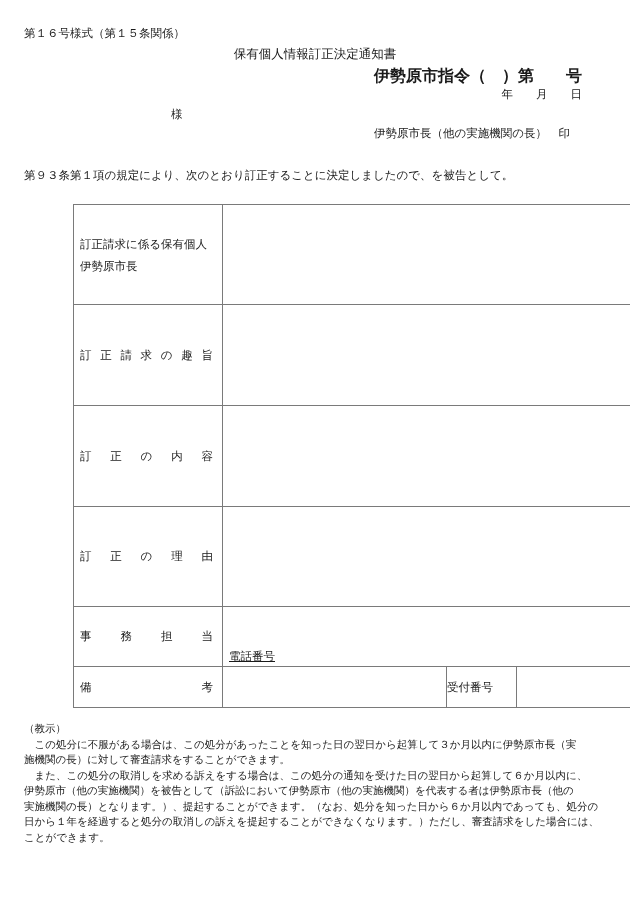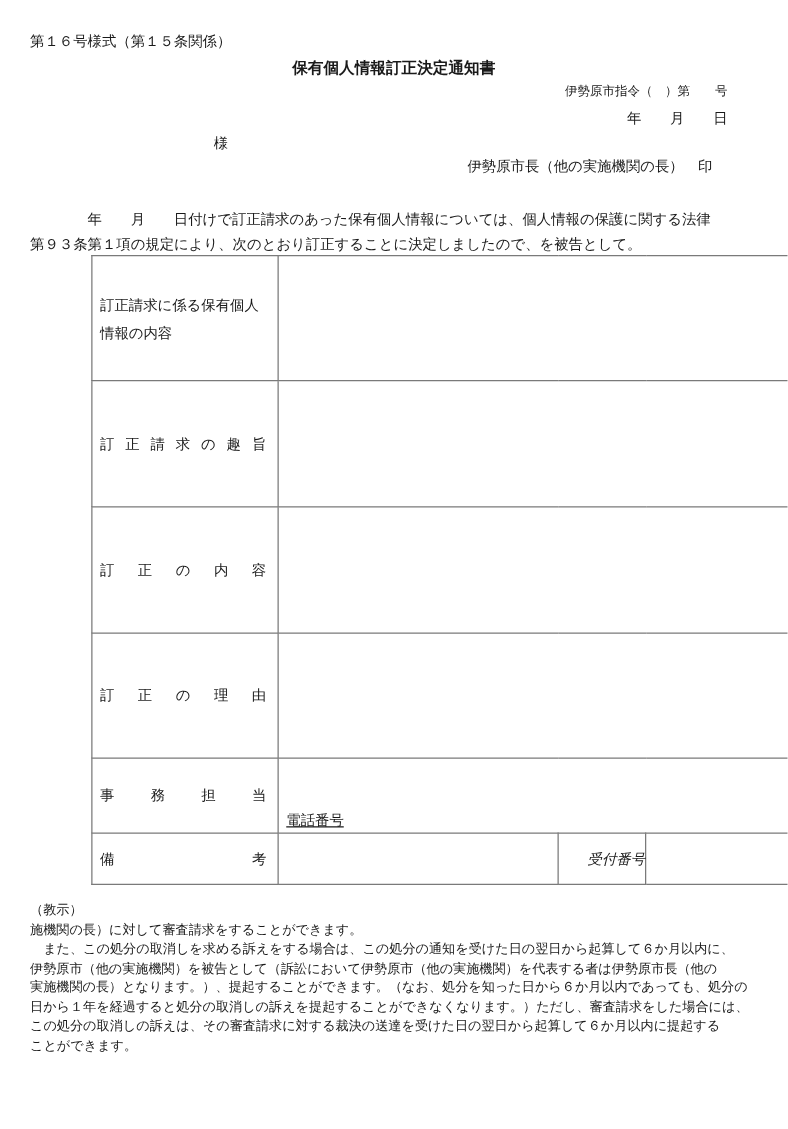--- a/index.html
+++ b/index.html
@@ -3,73 +3,72 @@
 <meta charset="utf-8">
 <style>
   html, body { margin: 0; padding: 0; background: #ffffff; }
   body {
     width: 630px; height: 903px; position: relative; overflow: hidden;
     font-family: "DejaVu Serif", "Liberation Serif", serif;
     color: #1a1a1a; font-size: 11.5px;
   }
   .abs { position: absolute; white-space: nowrap; }
   .form-number { left: 24px; top: 26px; font-size: 11.5px; }
-  .doc-title { left: 0; width: 630px; top: 46px; text-align: center; font-size: 12.5px; font-weight: bold; }
-  .doc-number { right: 48px; top: 66px; font-size: 10px; }
+  .doc-title { left: 0; width: 630px; top: 46px; text-align: center; font-size: 12.5px; font-weight: normal; }
+  .doc-number { right: 48px; top: 66px; font-size: 16px; font-weight: bold; }
   .doc-date { right: 48px; top: 87px; font-size: 11.5px; text-align: center; }
   .addressee { left: 171px; top: 107px; font-size: 11.5px; }
   .issuer { right: 60px; top: 126px; font-size: 11.5px; }
   .body-para { left: 24px; top: 165px; width: 585px; font-size: 11.5px; line-height: 20px; white-space: normal; }
   .body-para .line { display: block; white-space: nowrap; }
 
   table.form-table {
     position: absolute; left: 25px; top: 204px; width: 568px;
     border-collapse: collapse; table-layout: fixed; margin-left: 48px;
   }
   table.form-table td {
     border: 1.5px solid #7a7a7a; padding: 0; vertical-align: middle; font-size: 11.5px;
   }
   .label-cell { width: 149px; padding-left: 6px !important; padding-right: 4px !important; }
   .label-justify { display: flex; justify-content: space-between; width: 133px; }
   .label-multi { line-height: 22px; }
   .phone-label { position: absolute; left: 6px; bottom: 2px; font-size: 11.5px; text-decoration: underline; }
   .rel { position: relative; }
-  .receipt-label { text-align: right; font-style: italic; }
+  .receipt-label { text-align: left; }
 
   .notes { left: 24px; top: 721px; width: 590px; font-size: 10.5px; line-height: 15.5px; white-space: normal; }
   .notes .line { display: block; white-space: nowrap; }
 </style>
 </head>
 <body>
 
 <div class="abs form-number">第１６号様式（第１５条関係）</div>
 <div class="abs doc-title">保有個人情報訂正決定通知書</div>
 <div class="abs doc-number">伊勢原市指令（　）第　　号</div>
 <div class="abs doc-date">年　　月　　日</div>
 <div class="abs addressee">様</div>
 <div class="abs issuer">伊勢原市長（他の実施機関の長）　印</div>
 
 <div class="abs body-para">
-  <span class="line">　　　　年　　月　　日付けで訂正請求のあった保有個人情報については、個人情報の保護に関する法律</span>
   <span class="line">第９３条第１項の規定により、次のとおり訂正することに決定しましたので、を被告として。</span>
 </div>
 
 <table class="form-table">
   <colgroup>
     <col style="width:149px">
     <col style="width:224px">
     <col style="width:70px">
     <col style="width:125px">
   </colgroup>
   <tbody>
       <tr style="height:100px">
     <td class="label-cell">
       <div class="label-multi">
         <div>訂正請求に係る保有個人</div>
-        <div>情報の内容</div>
+        <div>伊勢原市長</div>
       </div>
     </td>
     <td colspan="3"></td>
   </tr>
   <tr style="height:101px">
     <td class="label-cell">
       <div class="label-justify">
         <span>訂</span>
         <span>正</span>
         <span>請</span>
@@ -127,20 +126,20 @@
     </td>
     <td></td>
     <td class="receipt-label">受付番号</td>
     <td></td>
   </tr>
 </tbody>
   </table>
 
 <div class="abs notes">
   <span class="line">（教示）</span>
+  <span class="line">　この処分に不服がある場合は、この処分があったことを知った日の翌日から起算して３か月以内に伊勢原市長（実</span>
   <span class="line">施機関の長）に対して審査請求をすることができます。</span>
   <span class="line">　また、この処分の取消しを求める訴えをする場合は、この処分の通知を受けた日の翌日から起算して６か月以内に、</span>
   <span class="line">伊勢原市（他の実施機関）を被告として（訴訟において伊勢原市（他の実施機関）を代表する者は伊勢原市長（他の</span>
   <span class="line">実施機関の長）となります。）、提起することができます。（なお、処分を知った日から６か月以内であっても、処分の</span>
   <span class="line">日から１年を経過すると処分の取消しの訴えを提起することができなくなります。）ただし、審査請求をした場合には、</span>
-  <span class="line">この処分の取消しの訴えは、その審査請求に対する裁決の送達を受けた日の翌日から起算して６か月以内に提起する</span>
   <span class="line">ことができます。</span>
 </div>
 
 </body></html>

